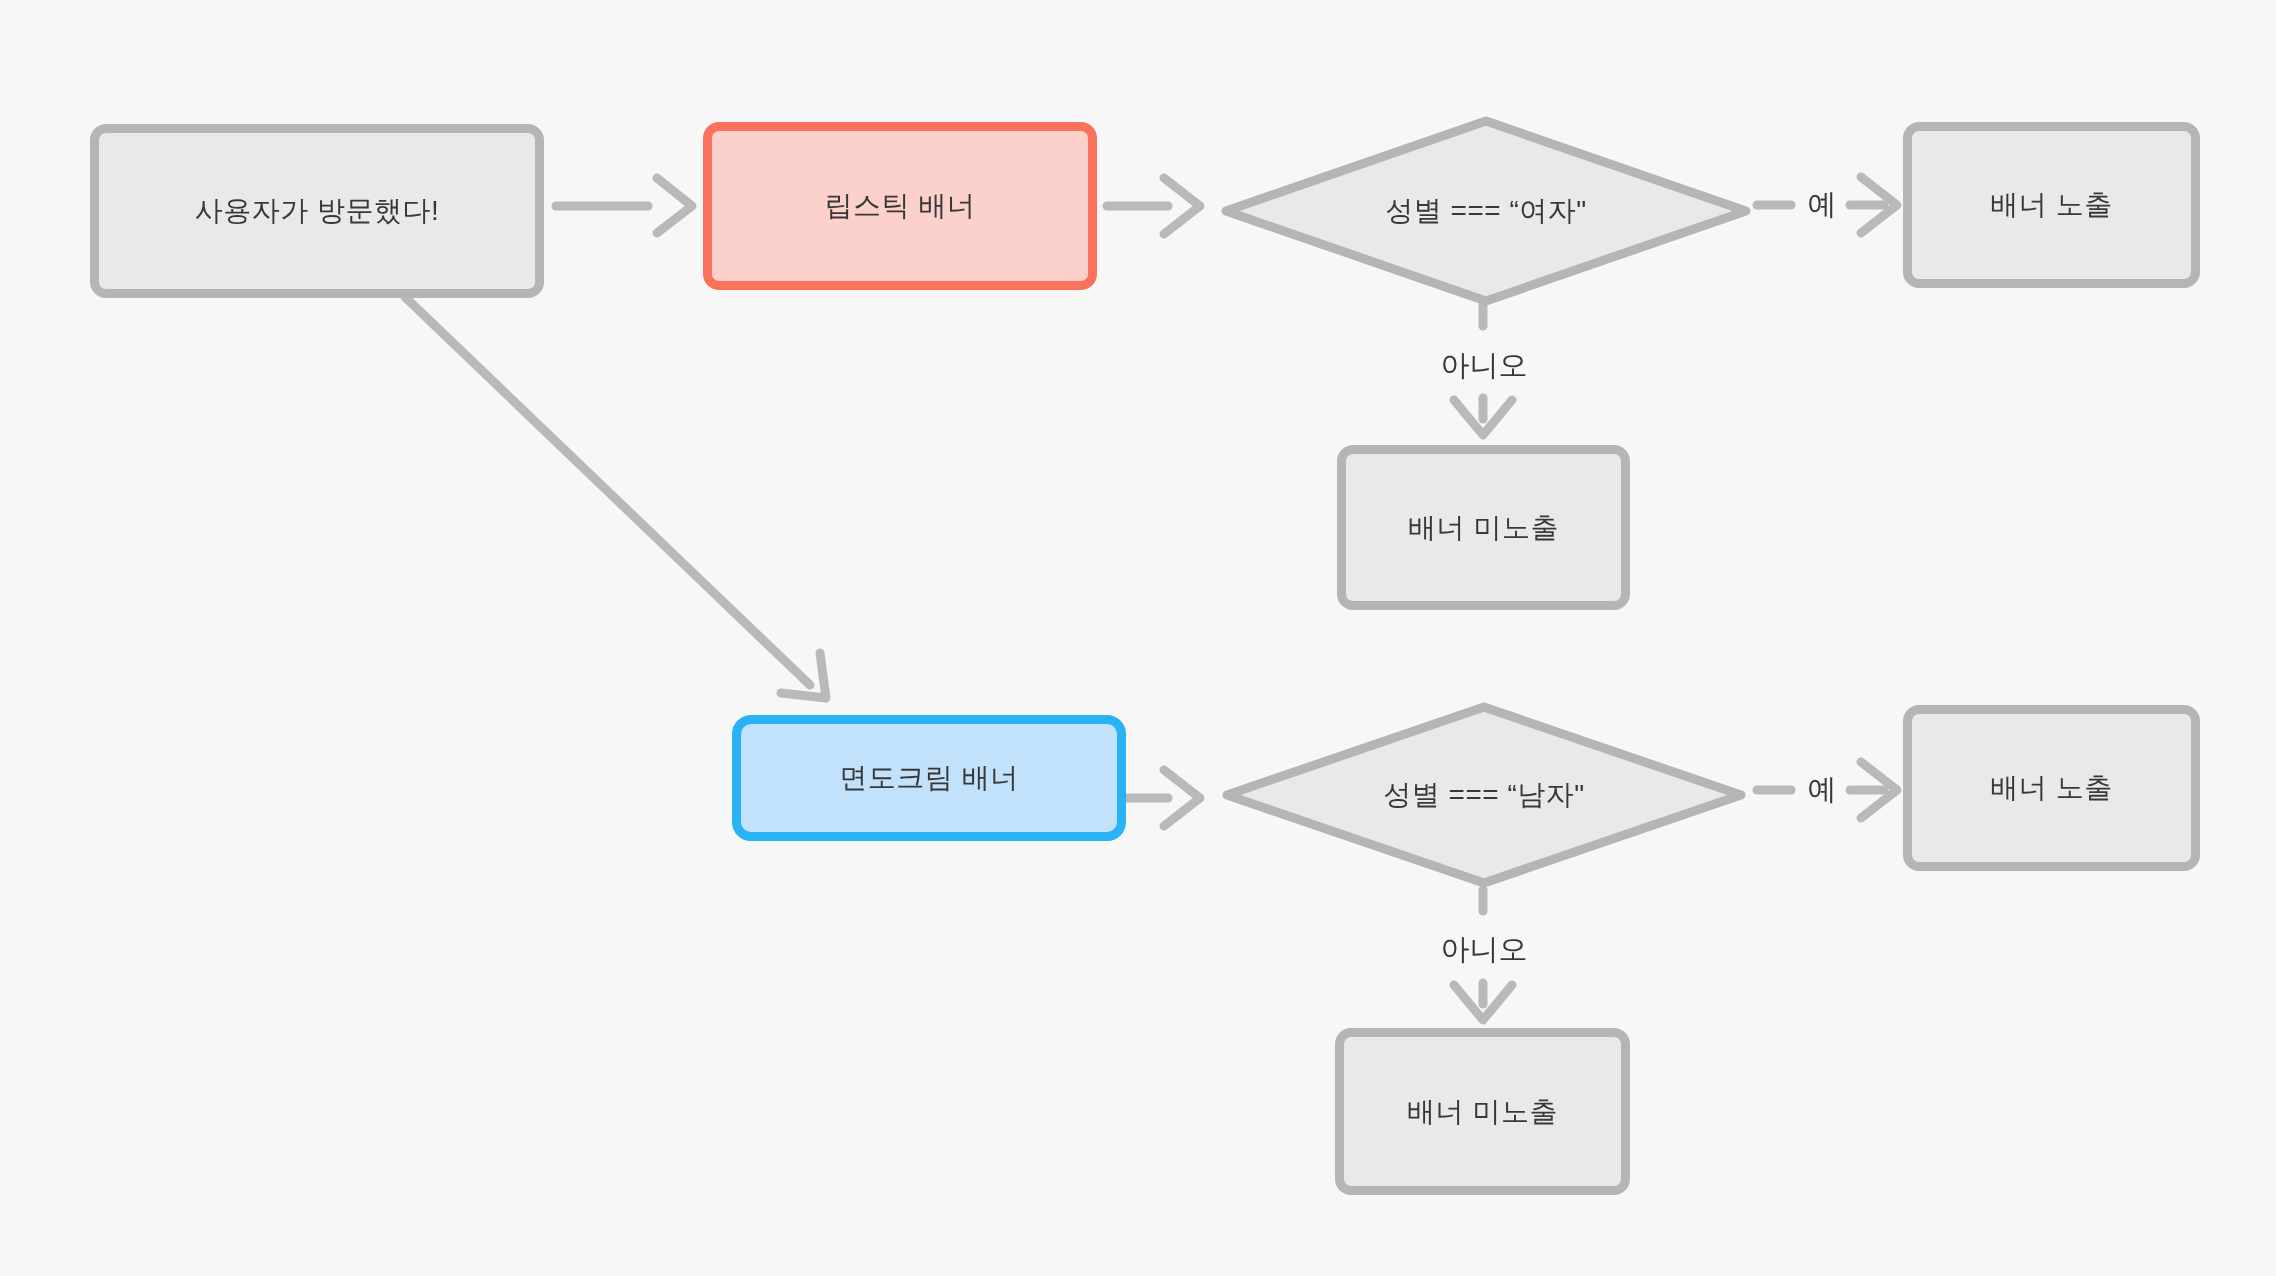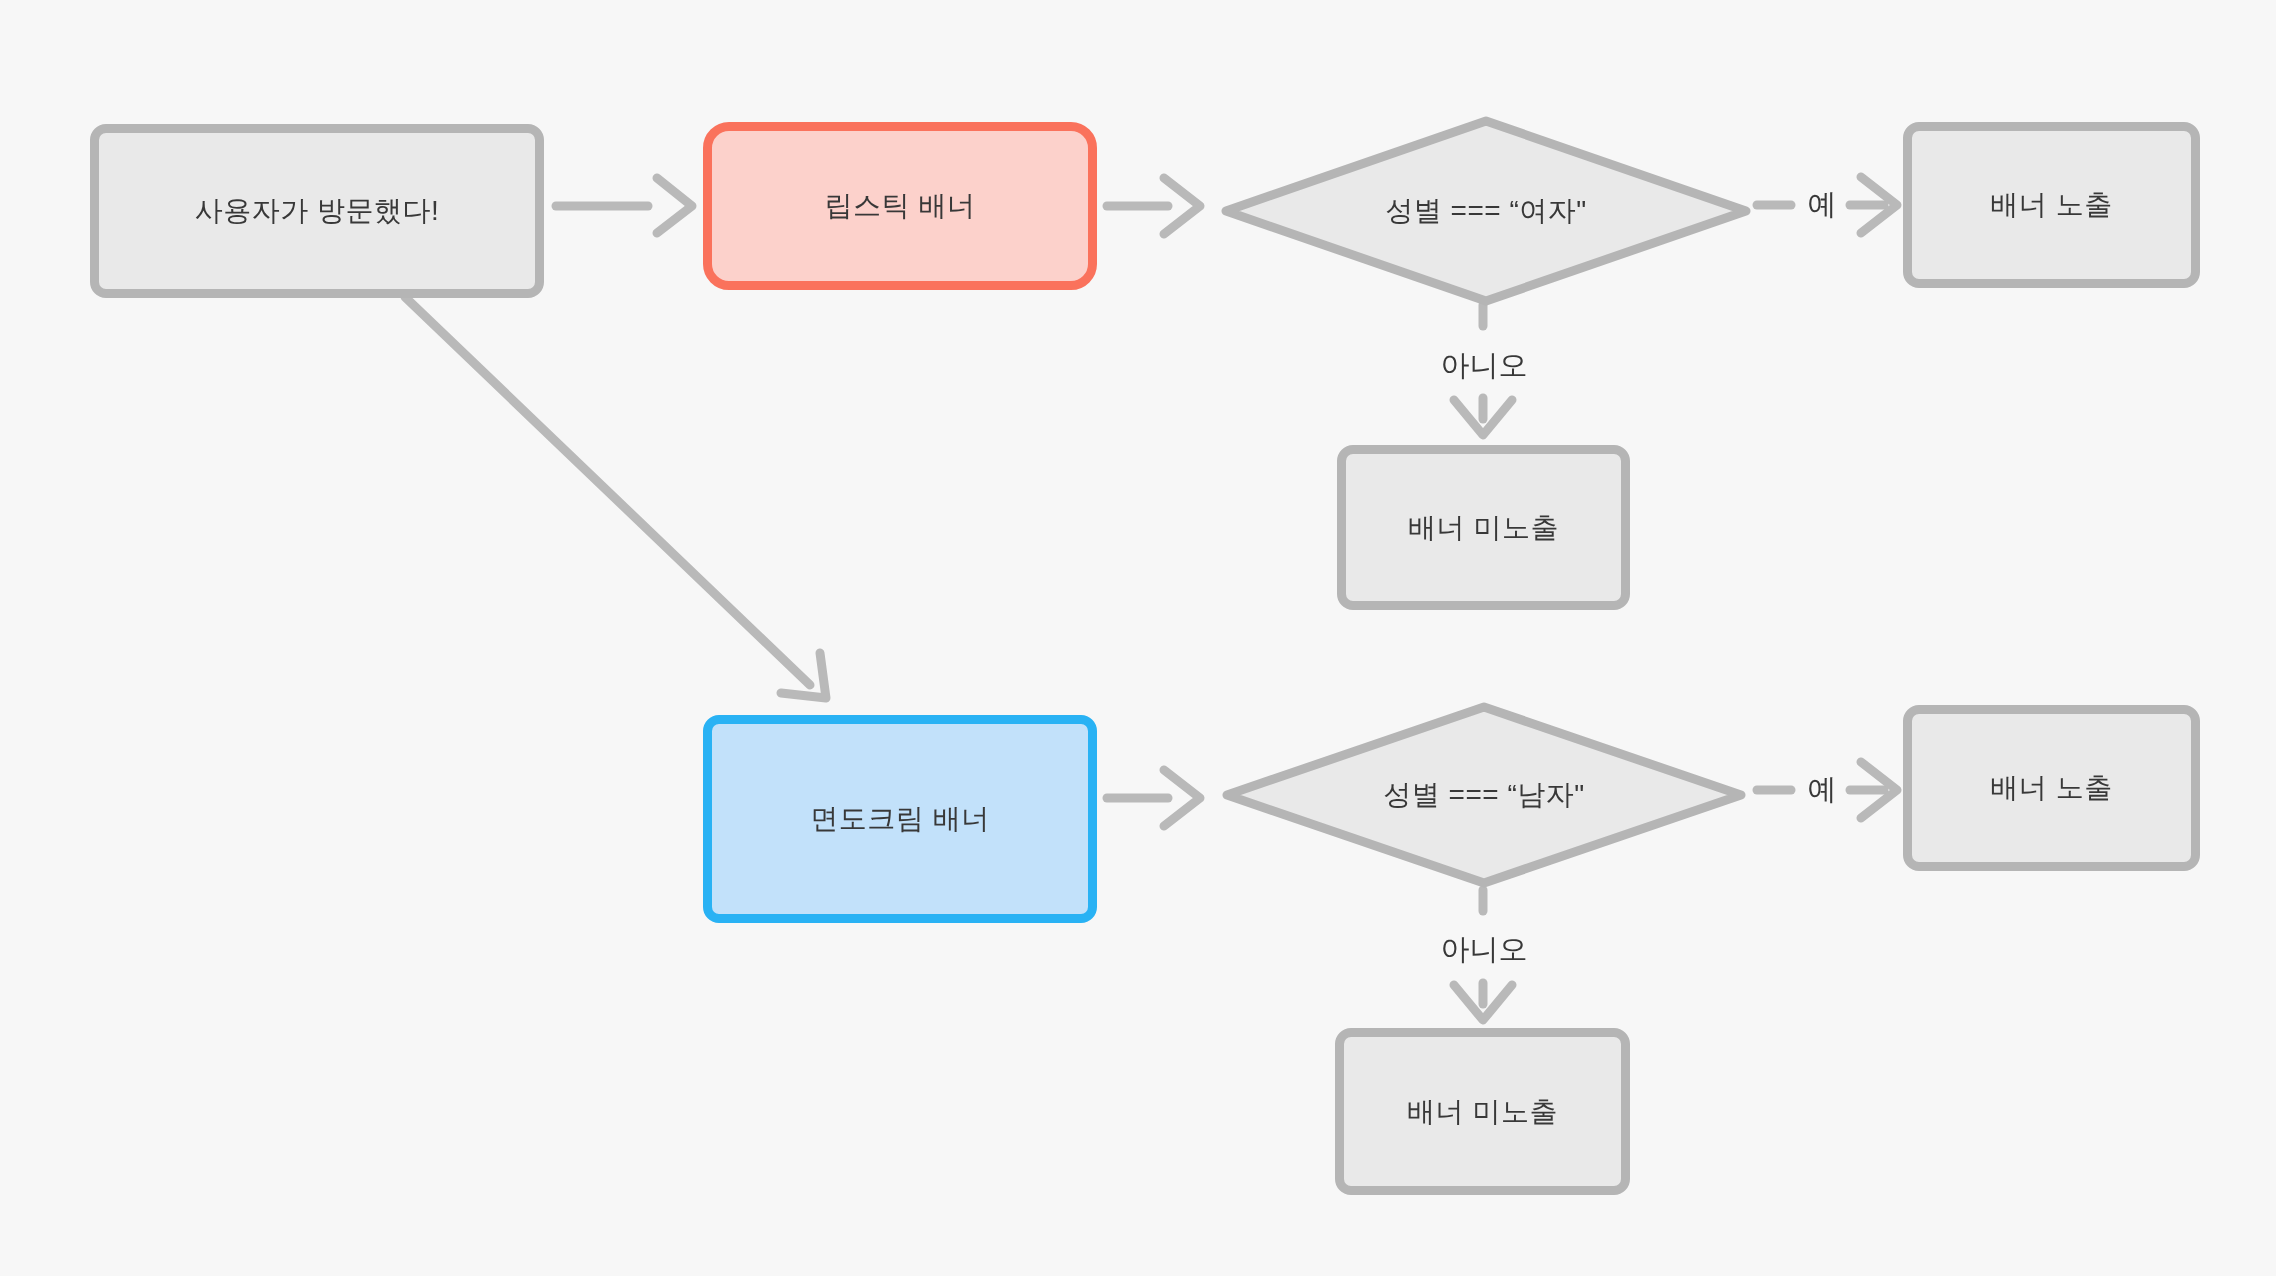--- a/index.html
+++ b/index.html
@@ -30,21 +30,20 @@
     align-items: center;
     justify-content: center;
     font-size: 28px;
     color: #383838;
     letter-spacing: 0.5px;
     white-space: nowrap;
   }
   .node.red {
     background: #fcd1cb;
     border-color: #fa725c;
-    border-radius: 26px;
   }
   .node.blue {
     background: #c2e1fa;
     border-color: #29b2f4;
   }
   .diamond-label {
     position: absolute;
     display: flex;
     align-items: center;
     justify-content: center;
@@ -128,21 +127,21 @@
   </div>
 
   <div class="node" style="left:1903px; top:122px; width:297px; height:166px;">
     <span>배너 노출</span>
   </div>
 
   <div class="node" style="left:1337px; top:445px; width:293px; height:165px;">
     <span>배너 미노출</span>
   </div>
 
-  <div class="node blue" style="left:703px; top:715px; width:394px; height:208px;">
+  <div class="node blue" style="left:732px; top:715px; width:394px; height:126px;border-radius:19px;">
     <span>면도크림 배너</span>
   </div>
 
   <div class="node" style="left:1903px; top:705px; width:297px; height:166px;">
     <span>배너 노출</span>
   </div>
 
   <div class="node" style="left:1335px; top:1028px; width:295px; height:167px;">
     <span>배너 미노출</span>
   </div>

